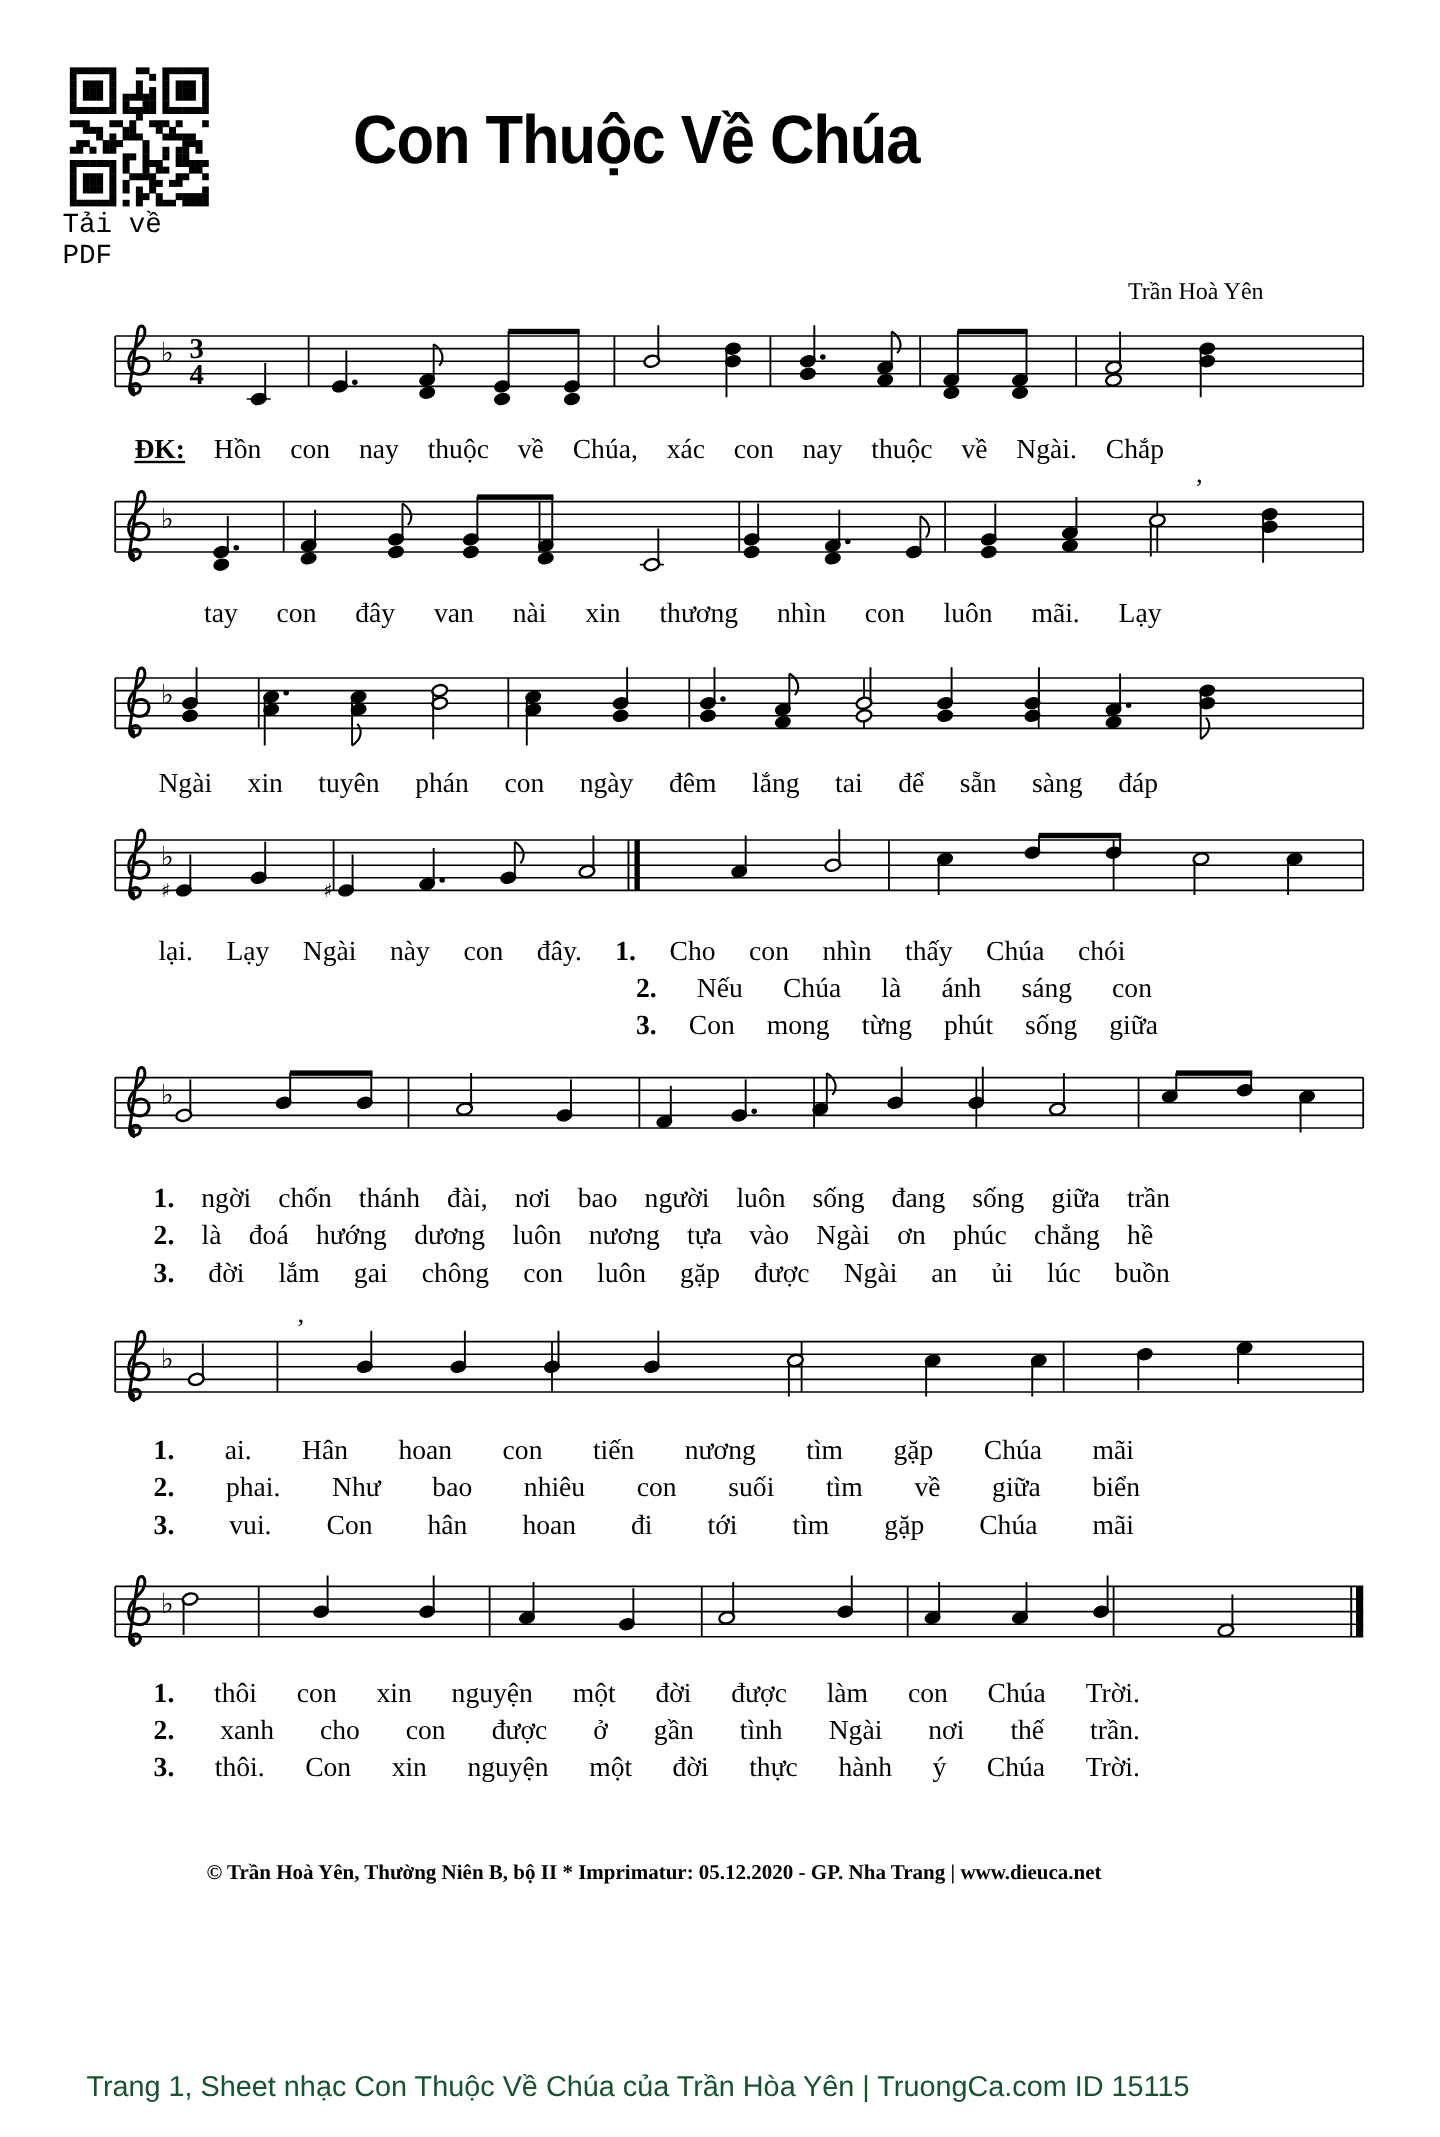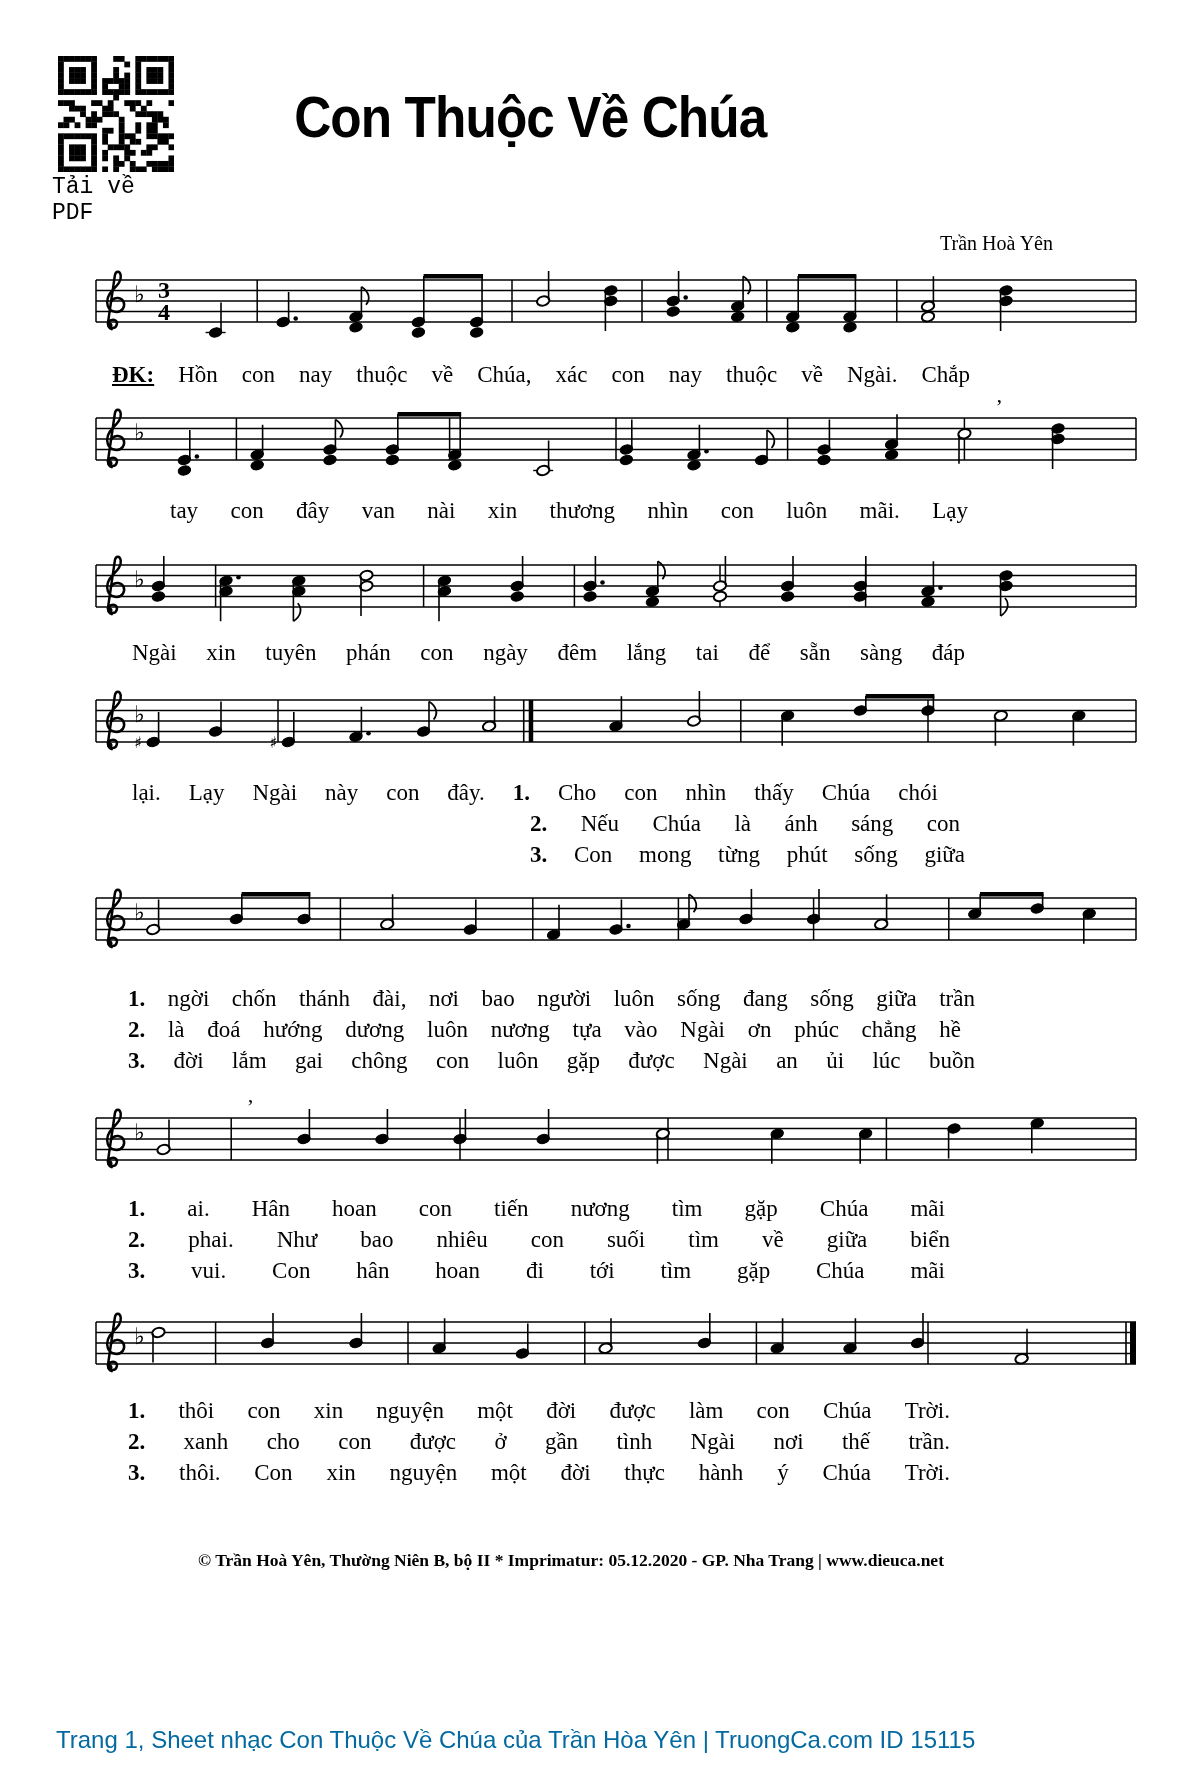--- a/index.html
+++ b/index.html
@@ -13,23 +13,23 @@
   .qr-box{position:absolute;left:58px;top:56px;width:116px;height:116px;}
   .qr-label{position:absolute;left:52px;top:174px;width:130px;text-align:left;
             font-family:Liberation Mono, monospace;font-size:23px;}
   .lyric-row{position:absolute;display:flex;justify-content:space-between;
              font-size:23px;line-height:1.1;}
   .lyric-row span{white-space:nowrap;}
   .w-bold{font-weight:bold;}
   .w-ul{text-decoration:underline;text-align:right;}
   .sys-svg{position:absolute;left:92px;}
   .copyright{position:absolute;left:0;top:1550px;width:1090px;text-align:center;
-             font-weight:bold;font-size:17.5px;padding-left:26px;}
-  .page-footer{position:absolute;left:56px;top:1726px;
-               font-family:"Liberation Sans",sans-serif;font-size:24px;color:#0369a1;}
+             font-weight:bold;font-size:17.5px;}
+  .page-footer{position:absolute;left:72px;top:1726px;
+               font-family:"Liberation Sans",sans-serif;font-size:24px;color:#14532d;}
 </style>
 </head>
 <body>
 
 <div class="qr-box"><svg id="qr-svg" width="116" height="116">
       <rect x="0" y="0" width="5.8238095238095235" height="5.8238095238095235" fill="#000"></rect>
       <rect x="5.523809523809524" y="0" width="5.8238095238095235" height="5.8238095238095235" fill="#000"></rect>
       <rect x="11.047619047619047" y="0" width="5.8238095238095235" height="5.8238095238095235" fill="#000"></rect>
       <rect x="16.57142857142857" y="0" width="5.8238095238095235" height="5.8238095238095235" fill="#000"></rect>
       <rect x="22.095238095238095" y="0" width="5.8238095238095235" height="5.8238095238095235" fill="#000"></rect>

